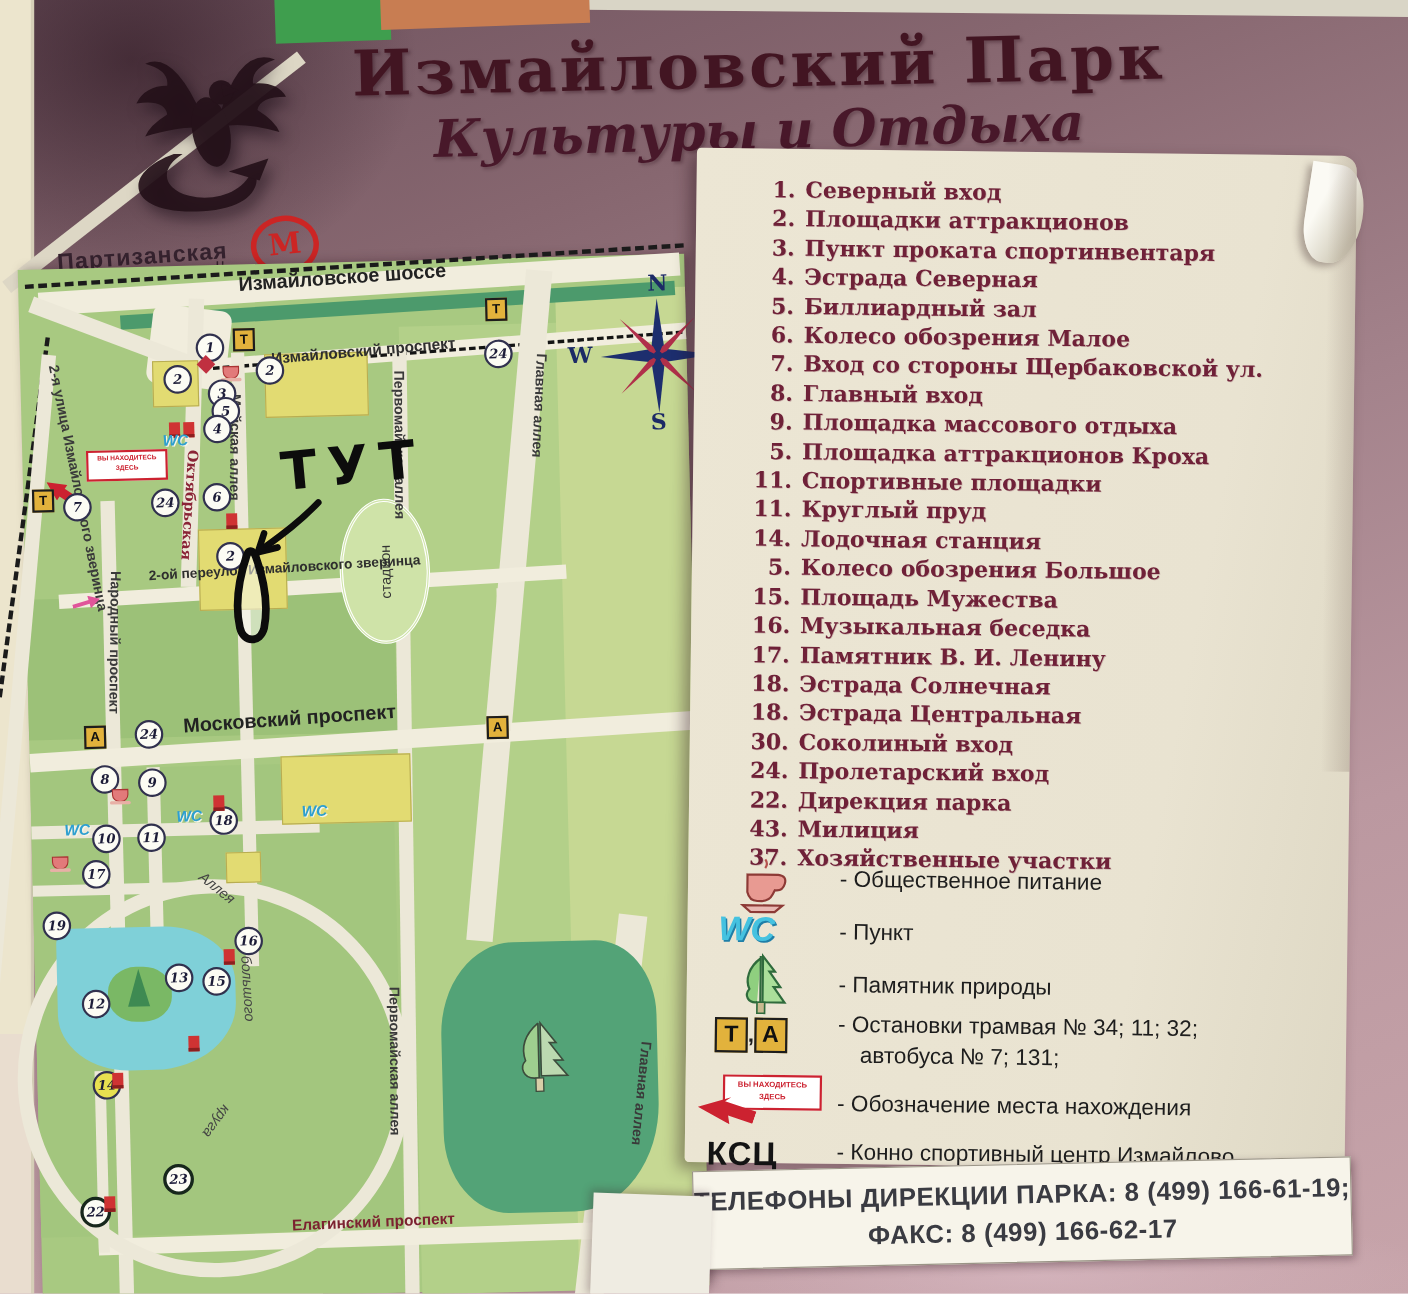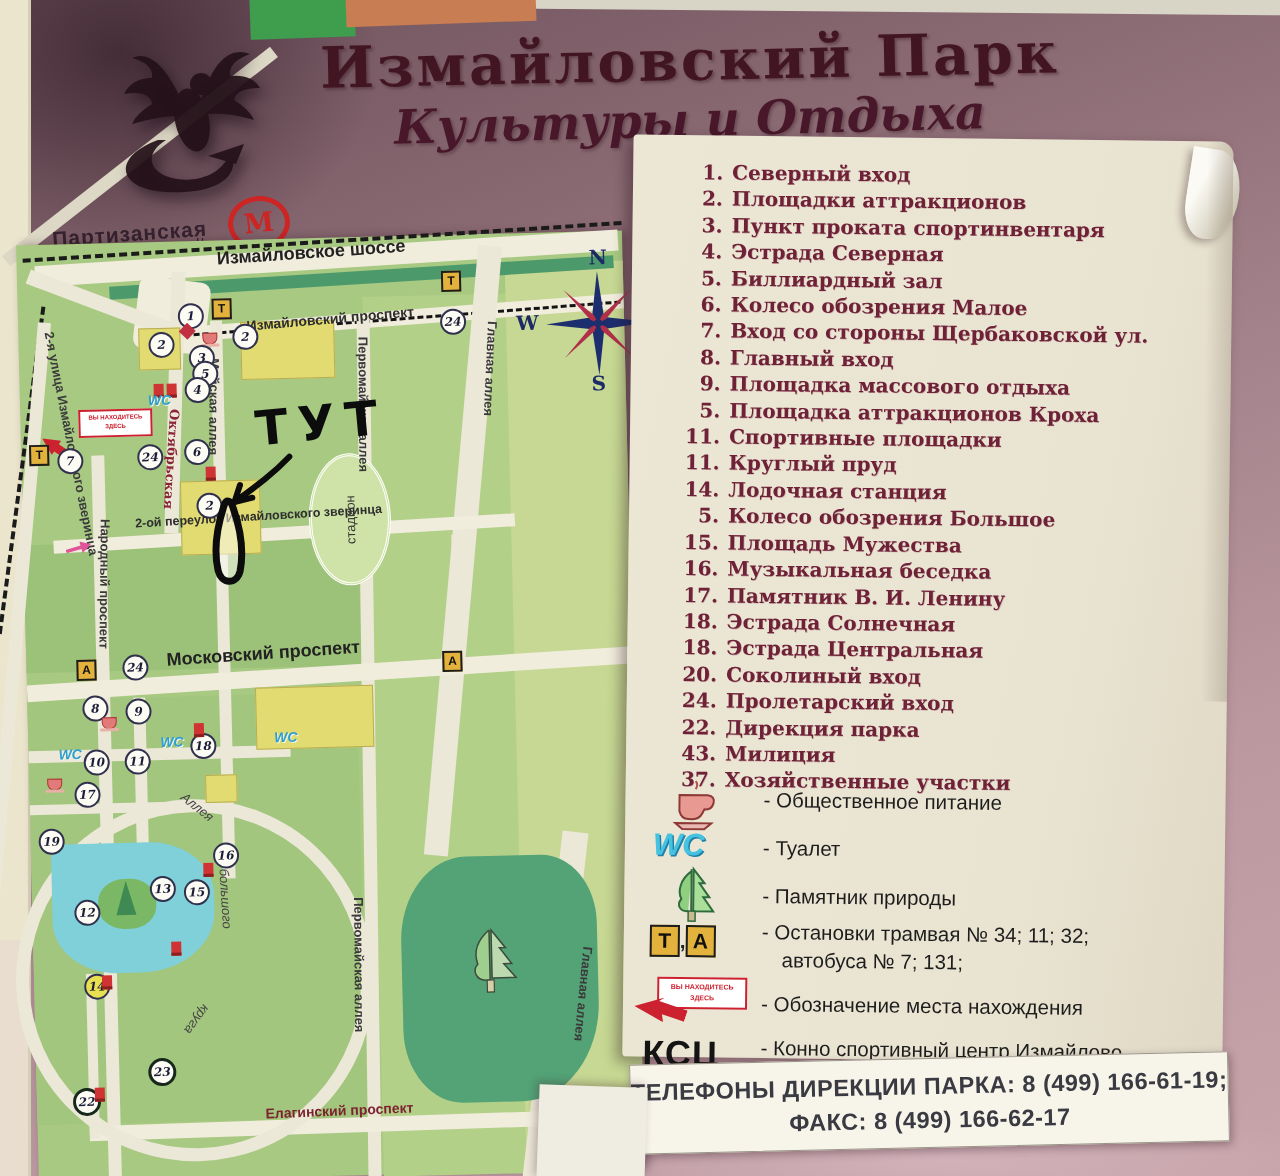--- a/index.html
+++ b/index.html
@@ -91,21 +91,21 @@
   .legend::after{content:"";position:absolute;right:0;top:0;width:26px;height:560px;
           background:linear-gradient(90deg,rgba(120,100,90,0) 0%,rgba(120,100,90,.25) 100%);border-radius:0 14px 0 0;}
   .curl{position:absolute;right:-6px;top:8px;width:52px;height:90px;background:linear-gradient(110deg,#fbfaf4 30%,#cfc9b6 80%);
         border-radius:0 50% 50% 40%;box-shadow:-4px 4px 7px rgba(60,40,40,.35);transform:rotate(8deg);}
   .l-list{position:absolute;left:50px;top:24px;right:40px;}
   .l-item{display:flex;font-family:"DejaVu Serif",serif;font-weight:bold;font-size:20px;line-height:26.4px;color:#6f2138;
           text-shadow:.6px .6px 0 rgba(111,33,56,.25);}
   .l-num{width:40px;text-align:right;margin-right:9px;flex:none;}
   .sym{position:absolute;color:#1d1d1d;font-size:20.5px;}
   .wc-big{font-size:31px;font-weight:bold;font-style:italic;color:#45c2e0;text-shadow:1.5px 1.5px 0 #1f7fa8;}
-  .ksc{font-size:36px;font-weight:bold;color:#141414;letter-spacing:1px;}
+  .ksc{font-size:30px;font-weight:bold;color:#141414;letter-spacing:1px;}
   .tbox{display:inline-block;width:26px;height:28px;background:#e2b23c;border:2.5px solid #1d1d1d;color:#101010;
         font-weight:bold;font-size:21px;text-align:center;line-height:28px;}
   .sym-youbox{display:inline-block;width:86px;height:26px;background:#fff;border:2px solid #cc2230;color:#cc2230;
         font-size:7px;font-weight:bold;text-align:center;line-height:1.6;padding-top:2px;}
   .sym-youarrow{display:inline-block;width:52px;height:24px;background:#cc2230;
         clip-path:polygon(100% 22%,42% 22%,50% 0,0 75%,62% 100%,55% 70%,100% 70%);}
   .phones{position:absolute;left:630px;top:1058px;width:597px;height:88px;background:#f7f4ea;border:1px solid #9a9486;
           transform:rotate(-1.3deg);box-shadow:2px 3px 8px rgba(40,15,25,.35);
           display:flex;flex-direction:column;justify-content:center;text-align:center;}
   .phones div{font-weight:bold;font-size:23.5px;color:#3a3b42;letter-spacing:.5px;line-height:1.45;}
@@ -359,21 +359,21 @@
       </div>
       <div class="l-item">
         <span class="l-num">18.</span>
         <span class="l-txt">Эстрада Солнечная</span>
       </div>
       <div class="l-item">
         <span class="l-num">18.</span>
         <span class="l-txt">Эстрада Центральная</span>
       </div>
       <div class="l-item">
-        <span class="l-num">20.</span>
+        <span class="l-num">30.</span>
         <span class="l-txt">Соколиный вход</span>
       </div>
       <div class="l-item">
         <span class="l-num">24.</span>
         <span class="l-txt">Пролетарский вход</span>
       </div>
       <div class="l-item">
         <span class="l-num">22.</span>
         <span class="l-txt">Дирекция парка</span>
       </div>
@@ -388,21 +388,21 @@
     </div>
 
   <svg class="sym" style="left:44px;top:644px;width:52px;height:52px;" viewBox="0 0 52 52">
     <path d="M26,2 q3,4 0,8" stroke="#b5524e" stroke-width="2" fill="none"></path>
     <path d="M10,16 h28 q8,1 6,8 q-2,7 -9,6 l-2,4 q-3,6 -10,6 h-4 q-7,0 -9,-8 z" fill="#e89a92" stroke="#8d3a36" stroke-width="2"></path>
     <path d="M6,44 h36 l-7,6 h-22 z" fill="#e8b8b2" stroke="#8d3a36" stroke-width="2"></path>
   </svg>
   <div class="sym dash-label" style="left:138px;top:652px;">- Общественное питание</div>
 
   <div class="sym wc-big" style="left:28px;top:692px;">WC</div>
-  <div class="sym dash-label" style="left:138px;top:700px;">- Туалет</div>
+  <div class="sym dash-label" style="left:138px;top:700px;">- Пункт</div>
 
   <svg class="sym" style="left:46px;top:730px;width:46px;height:58px;" viewBox="0 0 46 58">
     <path d="M21,4 L21,46 M21,6 C10,14 7,26 11,34 C6,40 10,47 18,46" fill="#8fcf7f" stroke="#2f6b3c" stroke-width="2"></path>
     <path d="M23,4 L34,18 29,18 39,32 33,32 43,46 23,46 Z" fill="#aadf9a" stroke="#2f6b3c" stroke-width="2"></path>
     <rect x="18" y="46" width="7" height="10" fill="#caba90" stroke="#2f6b3c" stroke-width="1.5"></rect>
   </svg>
   <div class="sym dash-label" style="left:138px;top:748px;">- Памятник природы</div>
 
   <div class="sym" style="left:26px;top:790px;">
     <span class="tbox">Т</span><span style="font-weight:bold;">,</span><span class="tbox">А</span>

